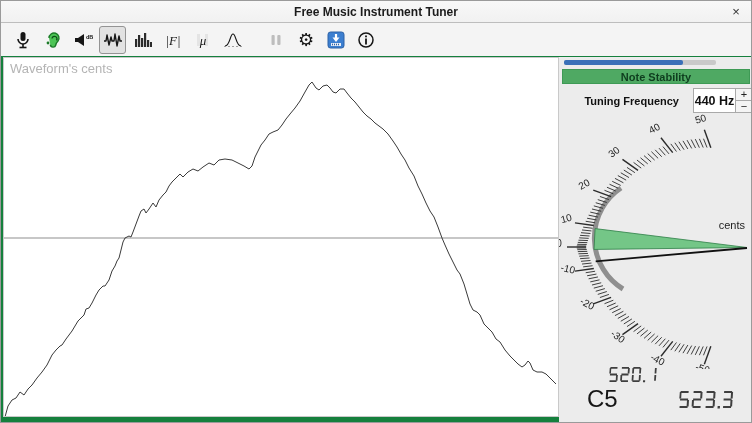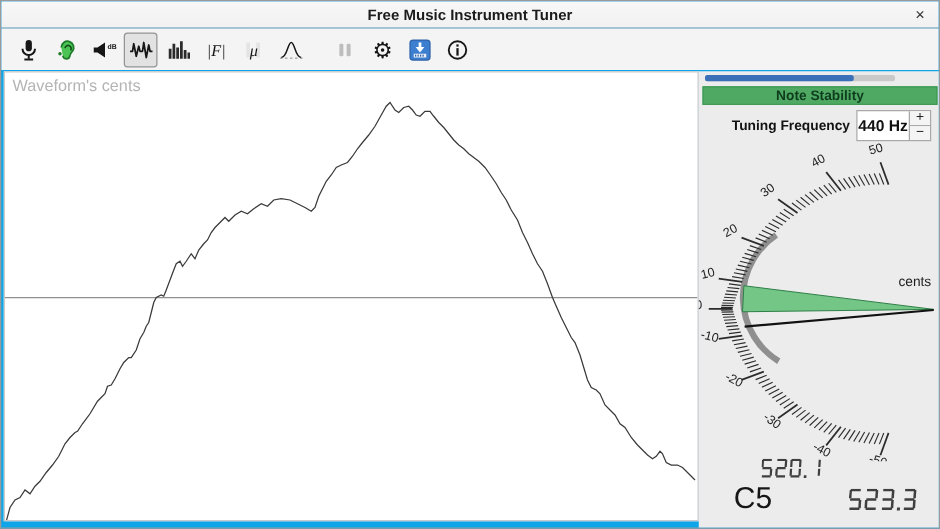--- a/index.html
+++ b/index.html
@@ -1,17 +1,17 @@
 <!DOCTYPE html>
 <html><head>
 <meta charset="utf-8">
 <style>
   html,body{margin:0;padding:0;}
   body{font-family:"Liberation Sans","DejaVu Sans",sans-serif;background:#888;}
-  #window{position:relative;width:750px;height:421px;background:#0ea5e9;border:1px solid #9a9a9a;overflow:hidden;}
+  #window{position:relative;width:750px;height:421px;background:#15803d;border:1px solid #9a9a9a;overflow:hidden;}
   
   #titlebar{position:absolute;left:0;top:0;width:100%;height:21px;background:linear-gradient(#f8f8f8,#f1f1f1);border-bottom:1px solid #bdbdbd;display:flex;align-items:center;justify-content:center;}
   #title{font-size:12px;font-weight:bold;color:#1b1b1b;}
   #close-btn{position:absolute;right:7px;top:2px;width:16px;height:16px;font-size:13px;color:#333;display:flex;align-items:center;justify-content:center;cursor:default;}
   
   #toolbar{position:absolute;left:0;top:22px;width:100%;height:33px;background:#f4f4f4;display:flex;align-items:center;padding-left:8px;box-sizing:border-box;gap:3px;}
   .tb-btn{width:25px;height:26px;display:flex;align-items:center;justify-content:center;border:1px solid transparent;border-radius:3px;color:#161616;}
   .tb-btn.selected{background:#e2e2e2;border-color:#949494;}
   .tb-btn.disabled{opacity:1;}
   .tb-btn svg{display:block;}
@@ -19,22 +19,22 @@
   
   #wave-panel{position:absolute;left:2px;top:56px;width:554px;height:358px;background:#ffffff;border:1px solid #c9c9c9;box-sizing:content-box;}
   #wave-label{position:absolute;left:6px;top:3px;font-size:13px;color:#b4b4b4;}
   #wave-svg{position:absolute;left:0;top:0;}
   
   #side-panel{position:absolute;left:558px;top:56px;width:194px;height:367px;background:#ececec;}
   #progress{position:absolute;left:5px;top:3px;width:152px;height:5px;background:#c9c9c9;border-radius:2px;}
   #progress-fill{height:100%;border-radius:2px;}
   #stability{position:absolute;left:3px;top:12px;width:188px;height:15px;display:flex;align-items:center;justify-content:center;font-size:11px;font-weight:bold;border:1px solid #3e9a55;box-sizing:border-box;}
   #tuning-row{position:absolute;left:0;top:31px;width:194px;height:25px;display:flex;align-items:center;justify-content:flex-end;}
-  #tuning-label{font-size:11px;font-weight:bold;color:#111;margin-right:5px;}
-  #spinbox{width:58px;height:23px;background:#fff;border:1px solid #a9a9a9;display:flex;margin-right:8px;}
+  #tuning-label{font-size:11px;font-weight:bold;color:#111;margin-right:14px;}
+  #spinbox{width:58px;height:23px;background:#fff;border:1px solid #a9a9a9;display:flex;}
   #spin-value{flex:1;display:flex;align-items:center;justify-content:center;font-size:12.5px;font-weight:bold;color:#111;}
   #spin-btns{width:16px;border-left:1px solid #a9a9a9;display:flex;flex-direction:column;}
   .spin-btn{flex:1;display:flex;align-items:center;justify-content:center;font-size:11px;color:#222;background:#f4f4f4;line-height:1;}
   .spin-btn:first-child{border-bottom:1px solid #a9a9a9;}
   #gauge-svg{position:absolute;left:0;top:56px;}
   
   #freq-display{position:absolute;left:0;top:310px;width:150px;display:flex;justify-content:center;}
   #note-name{position:absolute;left:28px;top:328px;font-size:24px;color:#161616;}
   #target-display{position:absolute;left:120px;top:334px;}
   .sevenseg svg{display:block;}

